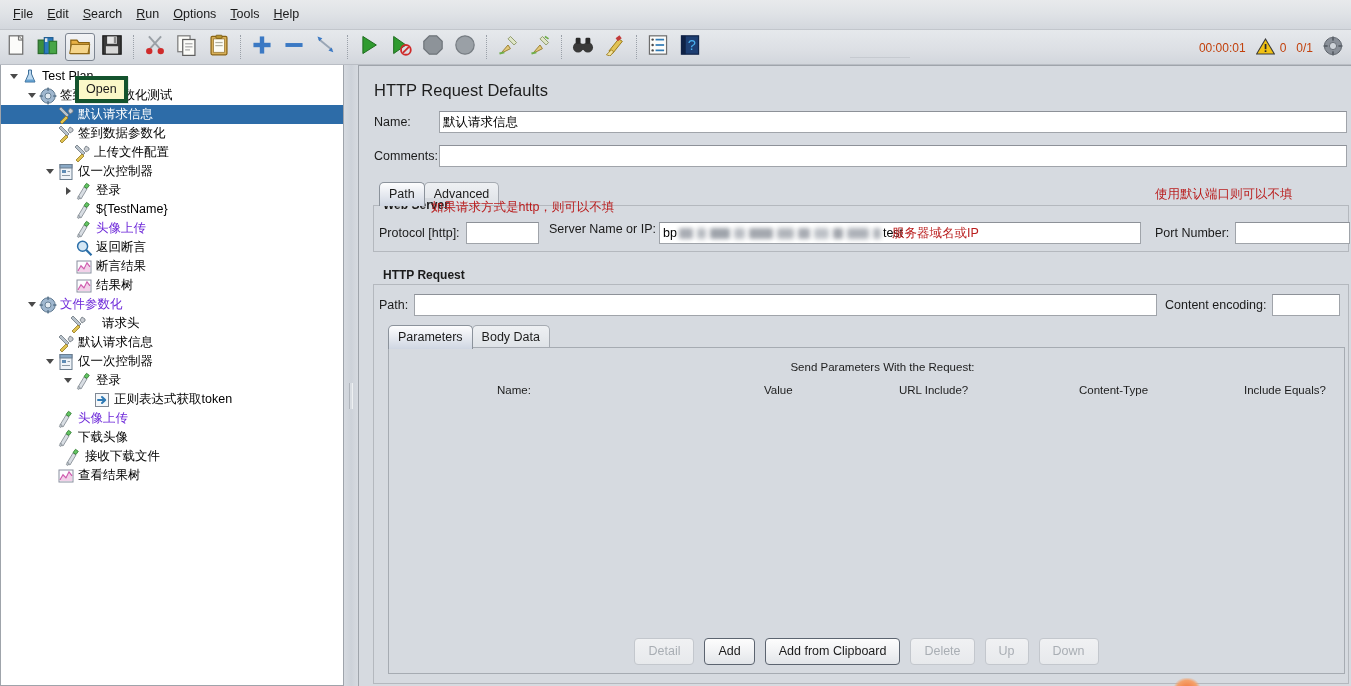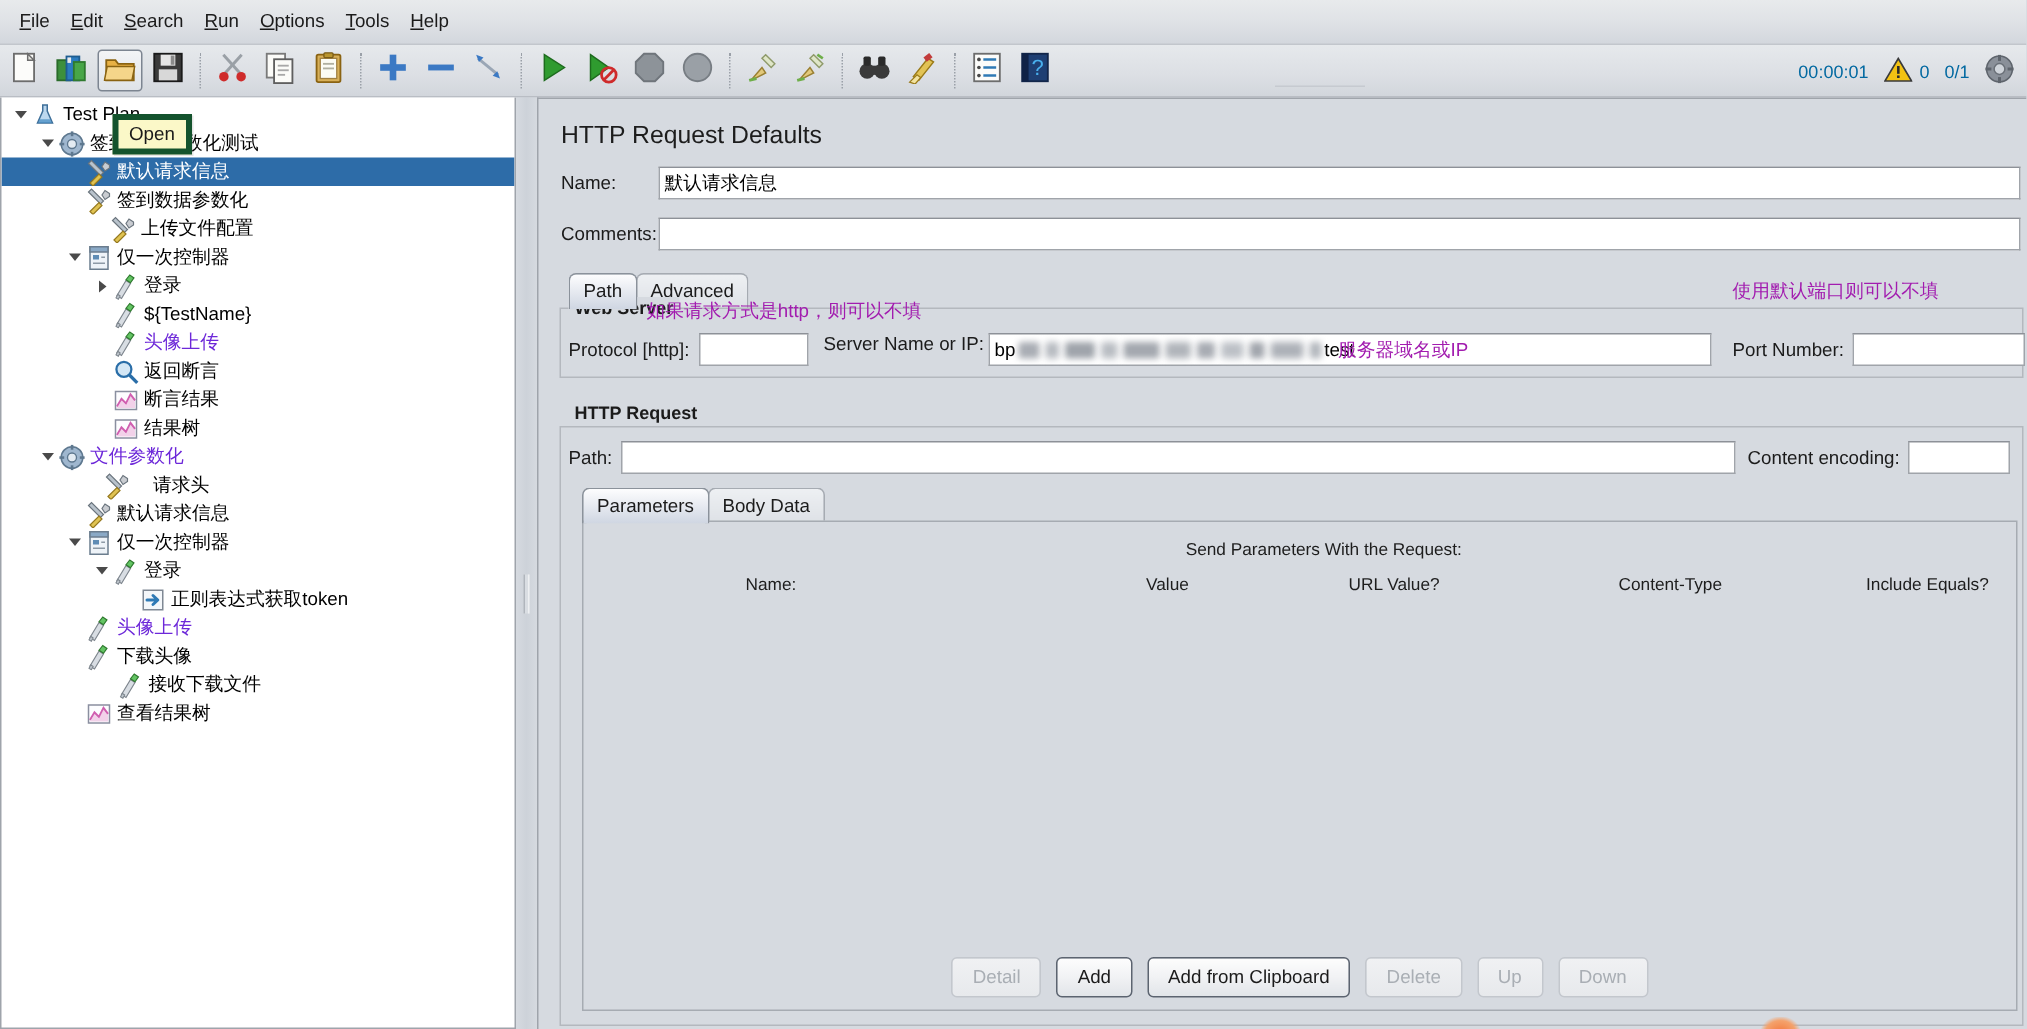--- a/index.html
+++ b/index.html
@@ -48,21 +48,21 @@
     cursor: default;
   }
   .tbbtn.pressed {
     border: 1px solid #7d8591;
     background: linear-gradient(to bottom,#f3f4f6,#dfe3e8);
     border-radius: 3px;
   }
   .tbstatus {
     position: absolute; right: 8px; top: 30px; height: 35px;
     display: flex; align-items: center; gap: 10px;
-    font-size: 12px; color: #0369a1;
+    font-size: 12px; color: #c2410c;
   }
   .tbstatus .warnbox { display:flex; align-items:center; gap:5px; }
 
   
   .leftpane {
     position: absolute; left: 0; top: 65px; width: 344px; height: 621px;
     background: #ffffff;
     border: 1px solid #9fa4ab;
     border-top: none;
     overflow: hidden;
@@ -168,21 +168,21 @@
     background: transparent;
   }
   .grouptitle {
     position: absolute;
     font-size: 12px; font-weight: bold; color: #1b1b1b;
     background: #d6dae0;
     padding: 0 4px;
   }
   .annot {
     position: absolute;
-    font-size: 12.5px; color: #a21caf;
+    font-size: 12.5px; color: #b91c1c;
     white-space: nowrap;
   }
 
   
   .paramsbox {
     position: absolute;
     border: 1px solid #a6abb2;
     background: #d6dae0;
   }
   .params-caption {
@@ -670,21 +670,21 @@
           <span class="toggle"></span>
           <span class="ticon">
             <svg width="18" height="18" viewBox="0 0 18 18">
               <path d="M3 15 l6 -10 3 2 -6 10 z" fill="#d8dde3" stroke="#7d858d" stroke-width="0.8"></path>
               <path d="M9 4.5 l2.5 -3.2 2.8 2 -2.3 3.2 z" fill="#63c463" stroke="#2f7a2f" stroke-width="0.8"></path>
               <path d="M2.3 16.6 l1.2 -2.4 1.6 1.1 -1.2 2.2 z" fill="#bfc6cd" stroke="#7d858d" stroke-width="0.7"></path>
             </svg>
           </span>
           <span class="tlabel">下载头像</span>
         </div>
-        <div class="treeitem" style="padding-left: 63px;">
+        <div class="treeitem" style="padding-left: 49px;">
           <span class="toggle"></span>
           <span class="ticon">
             <svg width="18" height="18" viewBox="0 0 18 18">
               <path d="M3 15 l6 -10 3 2 -6 10 z" fill="#d8dde3" stroke="#7d858d" stroke-width="0.8"></path>
               <path d="M9 4.5 l2.5 -3.2 2.8 2 -2.3 3.2 z" fill="#63c463" stroke="#2f7a2f" stroke-width="0.8"></path>
               <path d="M2.3 16.6 l1.2 -2.4 1.6 1.1 -1.2 2.2 z" fill="#bfc6cd" stroke="#7d858d" stroke-width="0.7"></path>
             </svg>
           </span>
           <span class="tlabel">接收下载文件</span>
         </div>
@@ -779,21 +779,21 @@
     <div class="tabstrip" style="left:29px; top:259px;" id="sub-tabs">
         <div class="tab active">Parameters</div>
         <div class="tab">Body Data</div>
       </div>
 
     <div class="paramsbox" style="left:29px; top:281px; width:957px; height:327px;">
       <div class="params-caption" style="left:16px; top:13px;">Send Parameters With the Request:</div>
       <div id="colhdrs">
           <div class="colhdr" style="left: 108px; top: 36px;">Name:</div>
           <div class="colhdr" style="left: 375px; top: 36px;">Value</div>
-          <div class="colhdr" style="left: 510px; top: 36px;">URL Value?</div>
+          <div class="colhdr" style="left: 510px; top: 36px;">URL Include?</div>
           <div class="colhdr" style="left: 690px; top: 36px;">Content-Type</div>
           <div class="colhdr" style="left: 855px; top: 36px;">Include Equals?</div>
         </div>
       <div id="rows"></div>
       <div class="btnrow" style="top:290px;" id="btnrow">
           <div class="btn disabled">Detail</div>
           <div class="btn strong">Add</div>
           <div class="btn strong">Add from Clipboard</div>
           <div class="btn disabled">Delete</div>
           <div class="btn disabled">Up</div>

